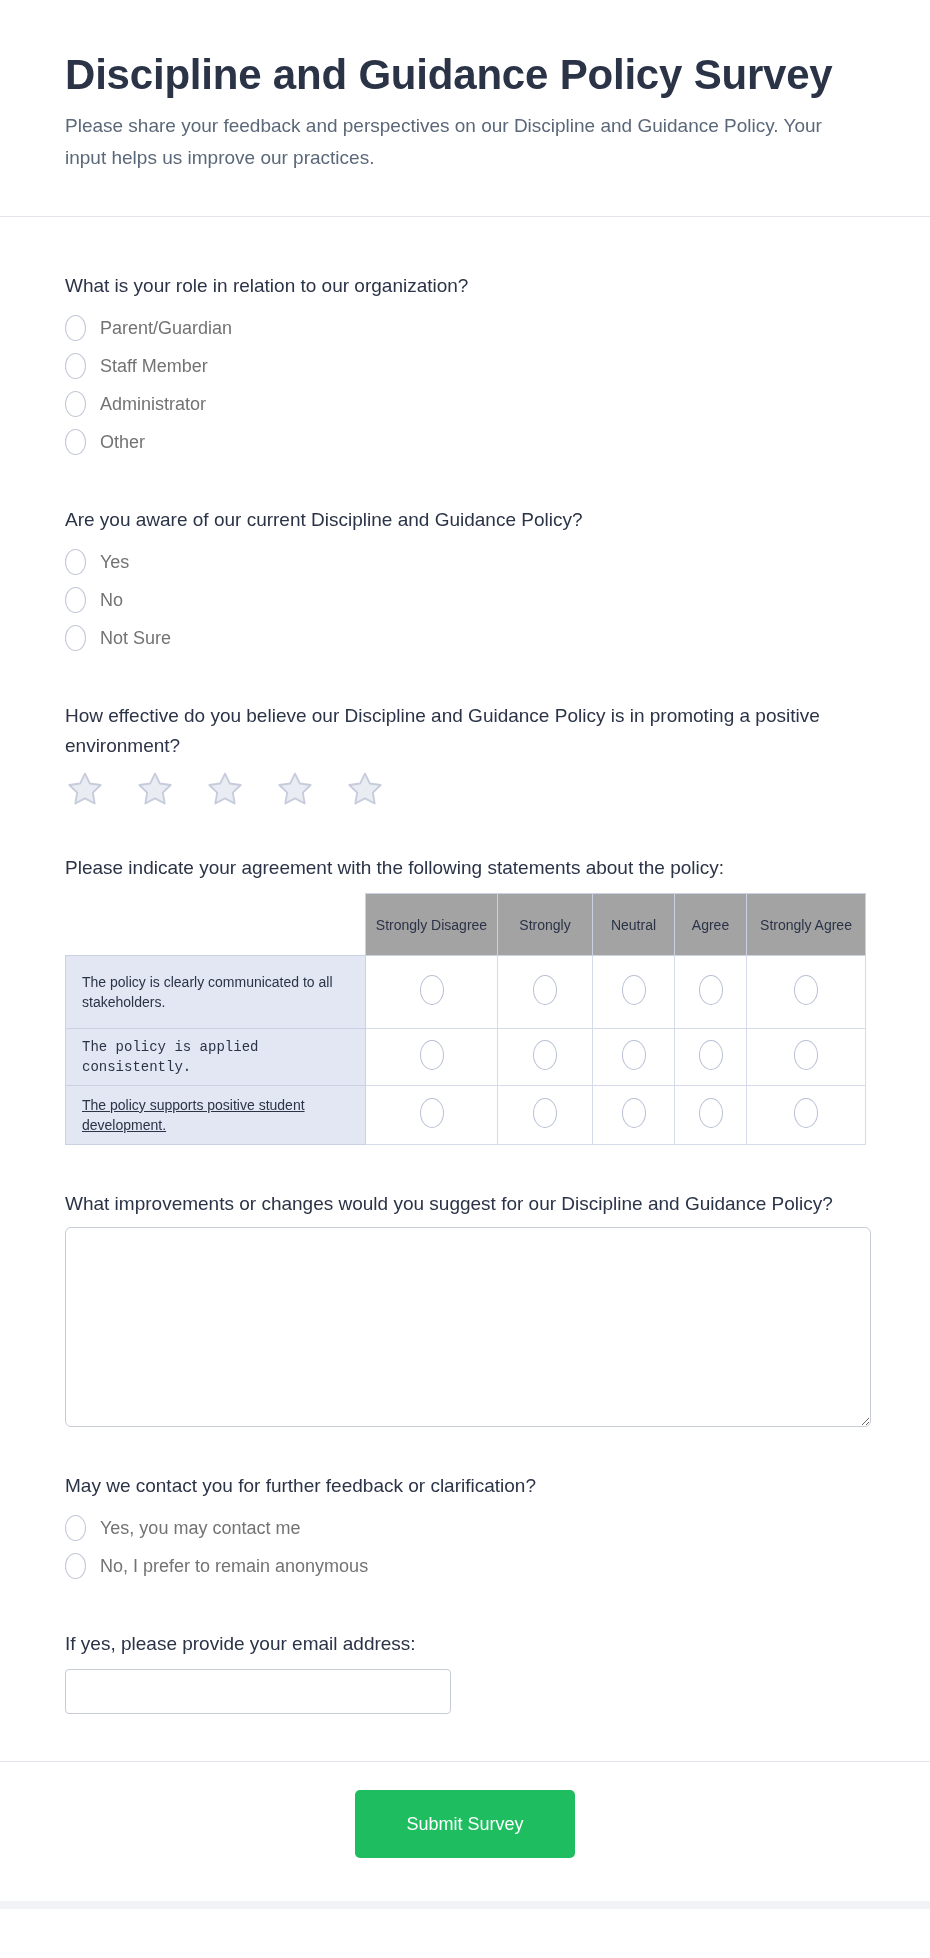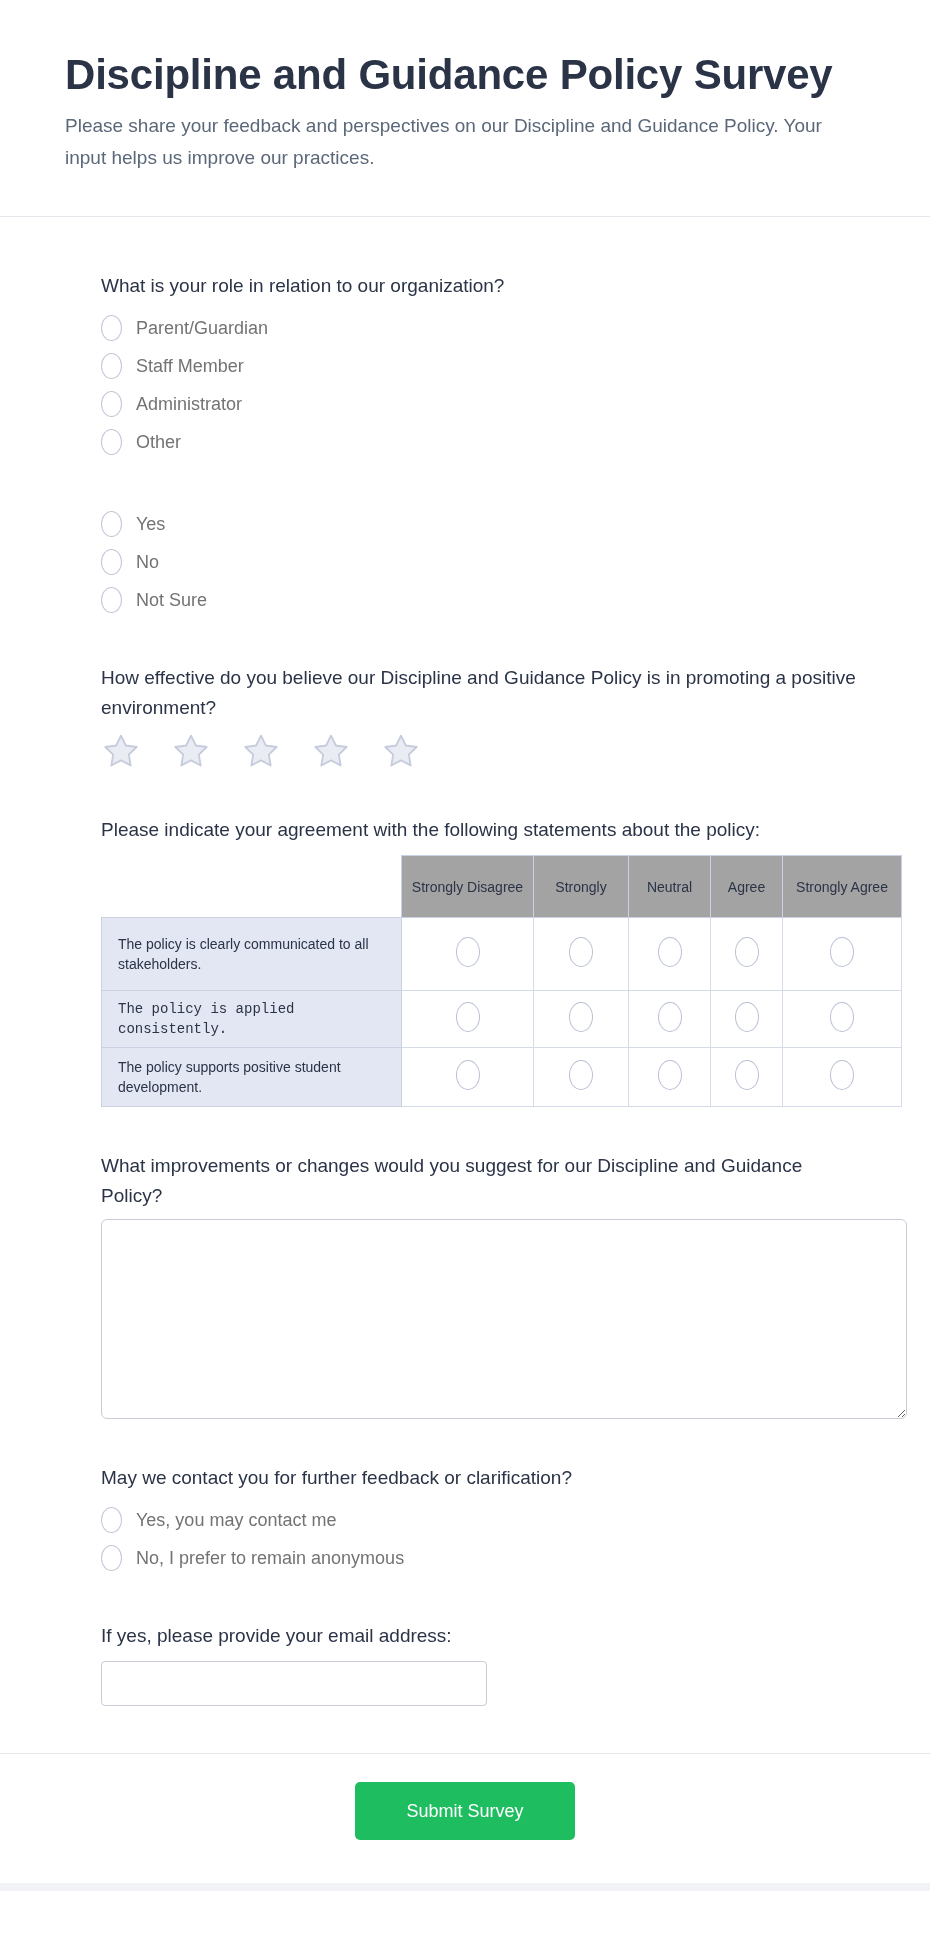--- a/index.html
+++ b/index.html
@@ -4,47 +4,47 @@
 <style>
   html,body{margin:0;padding:0;}
   body{
     width:930px;height:1958px;background:#ffffff;position:relative;overflow:hidden;
     font-family:"Liberation Sans",sans-serif;color:#2b3347;
   }
   .form-header{padding:54px 65px 42px;}
   .form-header h1{margin:0;font-size:42px;line-height:42px;font-weight:700;color:#2b3347;letter-spacing:-0.2px;}
   .subtitle{margin:14px 0 0;font-size:19px;line-height:32px;color:#5b6879;max-width:800px;}
   .divider{height:1px;background:#e4e6ec;}
-  .form-body{padding:0 65px 47px;margin-left:36px;}
+  .form-body{padding:0 65px 47px;}
   .question{margin-top:44px;}
   .question.first{margin-top:54px;}
   .q-label{font-size:19px;line-height:30px;font-weight:500;color:#2b3347;max-width:800px;}
   .options{margin-top:8px;}
   .option{display:flex;align-items:center;height:38px;cursor:pointer;}
   .radio{width:21px;height:26px;border:1.5px solid #c1c7d6;border-radius:50%;background:#fff;box-sizing:border-box;margin-right:14px;flex:none;}
   .option-text{font-size:18px;color:#737373;}
   .stars{display:flex;gap:30px;margin-top:8px;}
   .star{display:block;cursor:pointer;}
   .star svg{display:block;}
   .matrix-wrap{margin-top:10px;}
   table.matrix{border-collapse:collapse;table-layout:fixed;width:800px;}
   .m-corner{border:none;background:transparent;}
   th.m-head{background:#a3a3a3;border:1px solid #c9d1e3;font-size:14px;line-height:20px;font-weight:500;color:#2b3347;text-align:center;padding:0 8px;}
   td.m-label{background:#e2e7f3;border:1px solid #c9d1e3;font-size:14px;line-height:20px;font-weight:400;color:#2b3347;text-align:left;padding:8px 16px;}
   td.m-cell{background:#ffffff;border:1px solid #d6dbe9;text-align:center;}
   tr.h-head{height:62px;}
   tr.h-r1{height:73px;}
   tr.h-r2{height:52px;font-family:Liberation Mono, monospace;}
-  tr.h-r3{height:59px;}
+  tr.h-r3{height:59px;text-decoration:underline;}
   .oval{display:inline-block;width:24px;height:30px;border:1.5px solid #b9c0d4;border-radius:50%;background:#fff;box-sizing:border-box;cursor:pointer;}
   .textarea-el{display:block;margin-top:8px;width:806px;height:200px;box-sizing:border-box;border:1px solid #c7ccd7;border-radius:6px;padding:10px 12px;font-family:"Liberation Sans",sans-serif;font-size:16px;color:#2b3347;background:#fff;}
   .email-input{display:block;margin-top:10px;width:386px;height:45px;box-sizing:border-box;border:1px solid #c7ccd7;border-radius:4px;padding:0 12px;font-family:"Liberation Sans",sans-serif;font-size:16px;color:#2b3347;background:#fff;}
   .sublabel{margin-top:10px;font-size:14px;line-height:18px;color:#6e7892;}
   .submit-section{padding:28px 0 43px;text-align:center;}
-  .submit-btn{width:220px;height:58px;background:#1ebd5f;color:#ffffff;border:none;border-radius:5px;font-size:18px;font-weight:500;font-family:"Liberation Sans",sans-serif;cursor:pointer;}
+  .submit-btn{width:220px;height:68px;background:#1ebd5f;color:#ffffff;border:none;border-radius:5px;font-size:18px;font-weight:500;font-family:"Liberation Sans",sans-serif;cursor:pointer;}
   .bottom-strip{height:8px;background:#f2f3f6;}
 </style>
 </head>
 <body>
 
 <header class="form-header">
   <h1>Discipline and Guidance Policy Survey</h1>
   <p class="subtitle">Please share your feedback and perspectives on our Discipline and Guidance Policy. Your input helps us improve our practices.</p>
 </header>
 <div class="divider"></div>
@@ -67,20 +67,21 @@
         <span class="option-text">Administrator</span>
       </label>
       <label class="option">
         <span class="radio"></span>
         <span class="option-text">Other</span>
       </label>
     </div>
   </section>
 
   <section class="question">
+    <div class="q-label">Are you aware of our current Discipline and Guidance Policy?</div>
     <div class="options">
       <label class="option">
         <span class="radio"></span>
         <span class="option-text">Yes</span>
       </label>
       <label class="option">
         <span class="radio"></span>
         <span class="option-text">No</span>
       </label>
       <label class="option">

